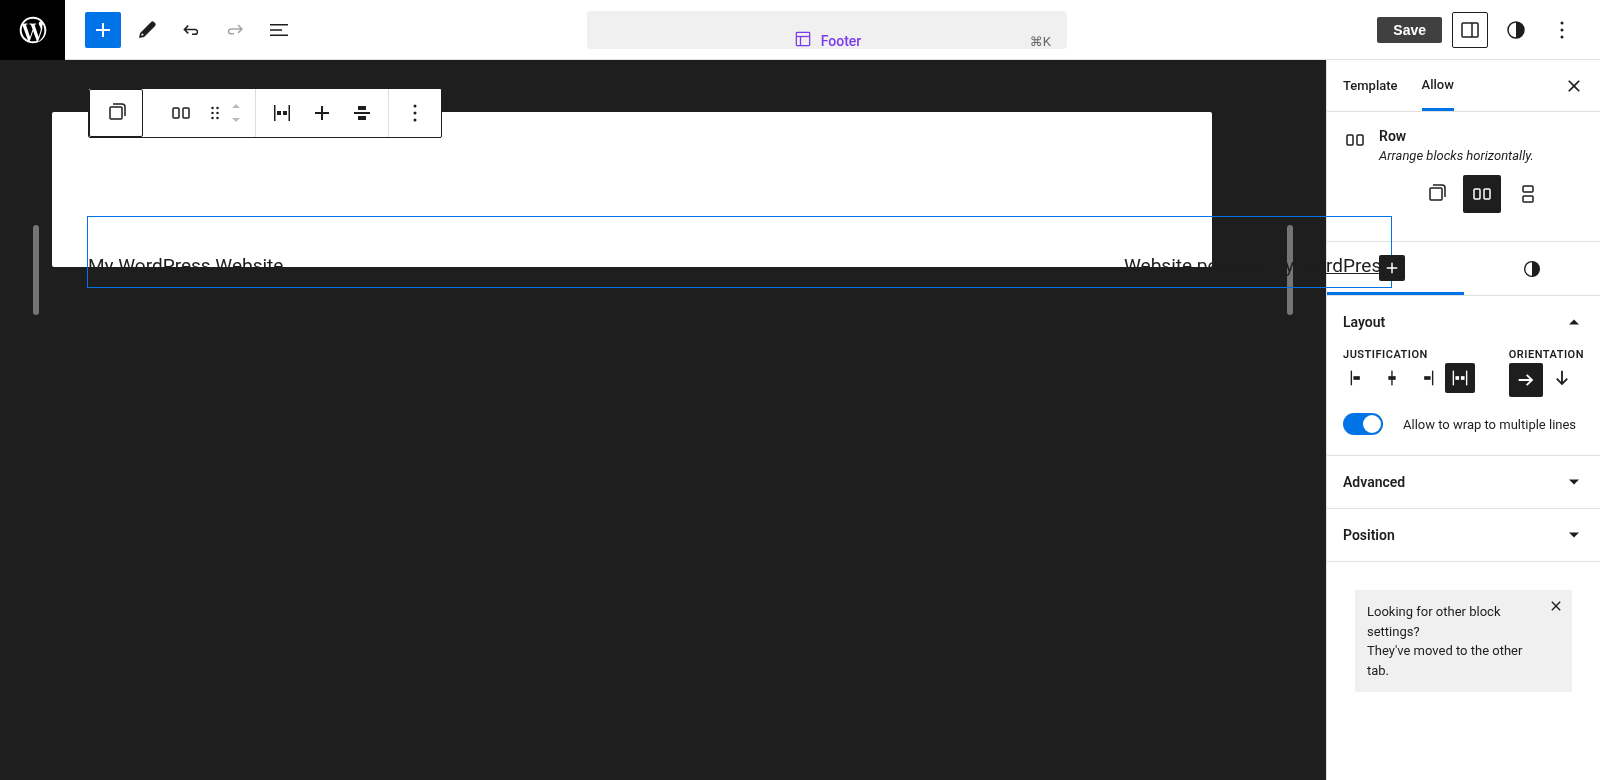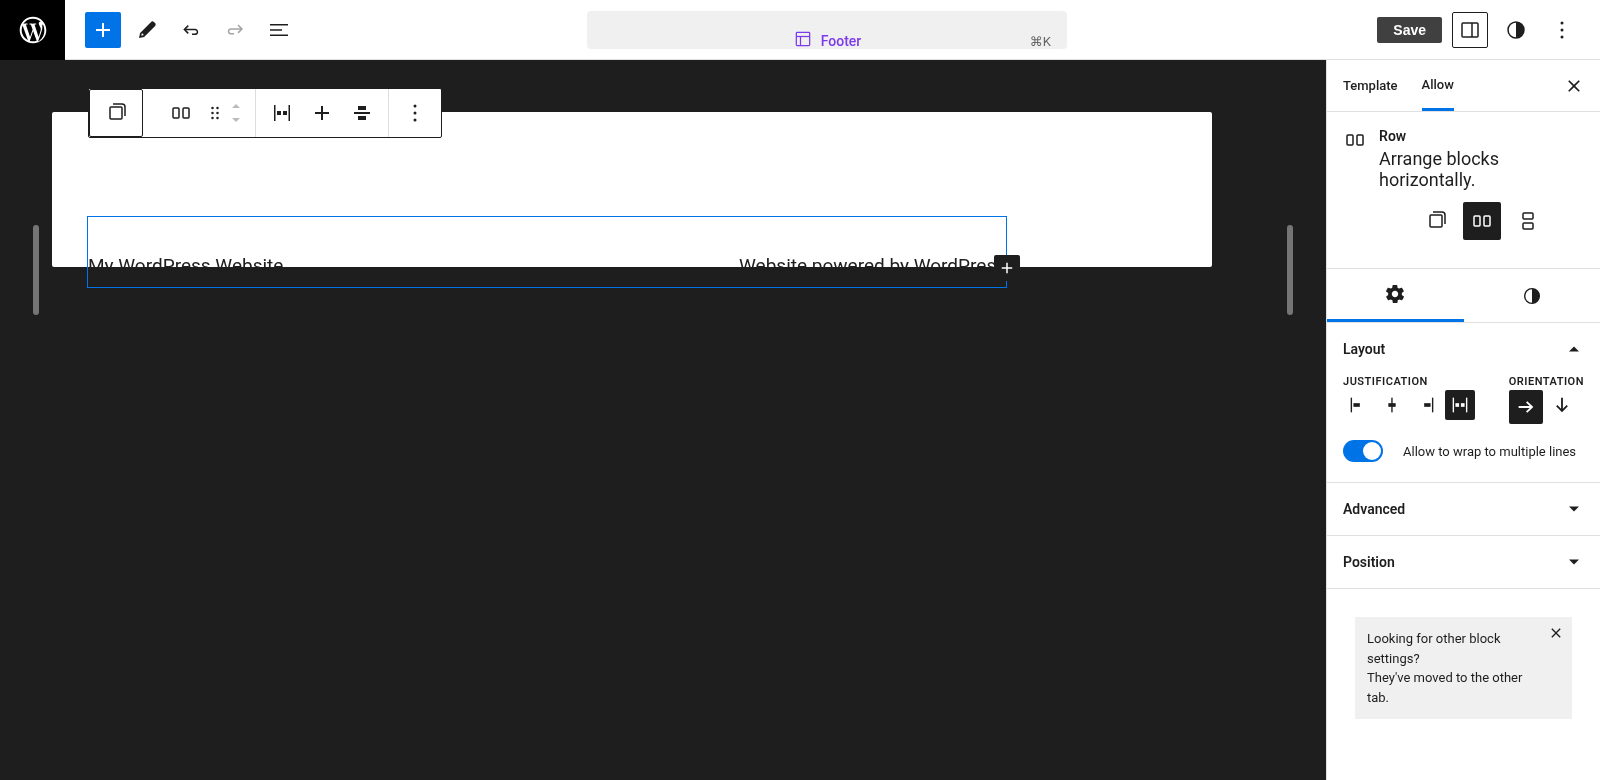--- a/index.html
+++ b/index.html
@@ -26,36 +26,36 @@
 
 .footer-block { position: absolute; left: 52px; top: 52px; width: 1160px; height: 155px; background: #fff; border-radius: 2px; }
 
 .block-toolbar { position: absolute; left: 36px; top: -24px; height: 50px; display: flex; background: #fff; border: 1px solid #1e1e1e; border-radius: 2px; }
 .tb-group { display: flex; align-items: center; padding: 0 6px; border-right: 1px solid #ddd; }
 .tb-group:last-child { border-right: none; }
 .tb-btn { width: 40px; height: 40px; display: flex; align-items: center; justify-content: center; background: transparent; border: none; cursor: pointer; }
 .tb-stack { display: flex; flex-direction: column; width: 20px; }
 .tb-stack button { height: 14px; border: none; background: transparent; cursor: pointer; color: #ccc; padding:0; }
 
-.row-block { position: absolute; left: 35px; top: 104px; width: 920px; height: 72px; border: 1.5px solid #0073e6; display: flex; align-items: flex-end; justify-content: space-between; padding: 0 0 10px 0; font-size: 18px; }
+.row-block { position: absolute; left: 35px; top: 104px; width: 1305px; height: 72px; border: 1.5px solid #0073e6; display: flex; align-items: flex-end; justify-content: space-between; padding: 0 0 10px 0; font-size: 18px; }
 .row-left { font-size: 19px; }
 .row-right { font-size: 19px; }
 .row-right a { color: #1e1e1e; text-decoration: underline; }
 .appender { position: absolute; right: -14px; bottom: 6px; width: 26px; height: 26px; background: #1e1e1e; color: #fff; display: flex; align-items: center; justify-content: center; border-radius: 2px; cursor: pointer; }
 
 .sidebar { width: 274px; background: #fff; border-left: 1px solid #e0e0e0; display: flex; flex-direction: column; overflow-y: auto; }
 .sb-tabs { display: flex; align-items: center; border-bottom: 1px solid #e0e0e0; padding: 0 16px; height: 52px; position: relative; }
 .sb-tab { padding: 16px 0; margin-right: 24px; font-weight: 500; cursor: pointer; color: #1e1e1e; }
 .sb-tab.active { border-bottom: 3px solid #0073e6; }
 .sb-close { position: absolute; right: 16px; cursor: pointer; }
 
 .block-info { padding: 16px; display: flex; gap: 12px; border-bottom: 1px solid #e0e0e0; }
 .block-info-text { flex: 1; }
 .block-info-title { font-weight: 600; font-size: 14px; margin-bottom: 4px; }
-.block-info-desc { font-size: 18px; color: #1e1e1e; }
+.block-info-desc { font-size: 13px; color: #1e1e1e; font-style: italic; }
 
 .var-row { display: flex; gap: 8px; justify-content: center; padding: 12px 0; }
 .var-btn { width: 38px; height: 38px; display: flex; align-items: center; justify-content: center; border: none; background: transparent; cursor: pointer; border-radius: 2px; }
 .var-btn.active { background: #1e1e1e; color: #fff; }
 
 .subtabs { display: flex; border-bottom: 1px solid #e0e0e0; }
 .subtab { flex: 1; display: flex; align-items: center; justify-content: center; padding: 14px 0; cursor: pointer; }
 .subtab.active { border-bottom: 3px solid #0073e6; }
 
 .panel { border-bottom: 1px solid #e0e0e0; }

